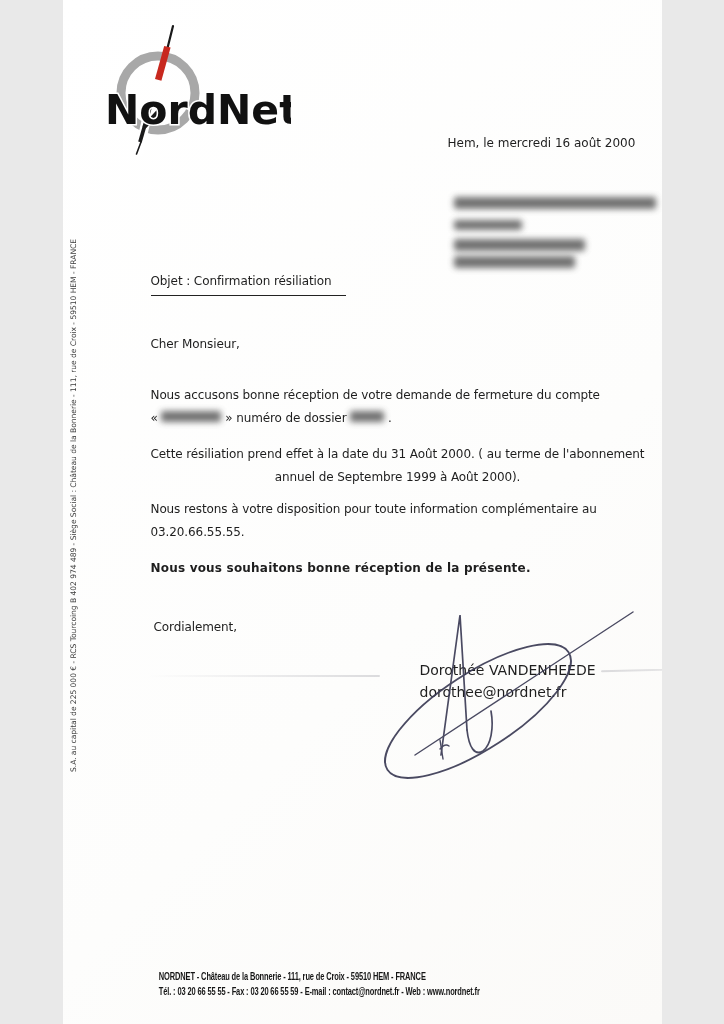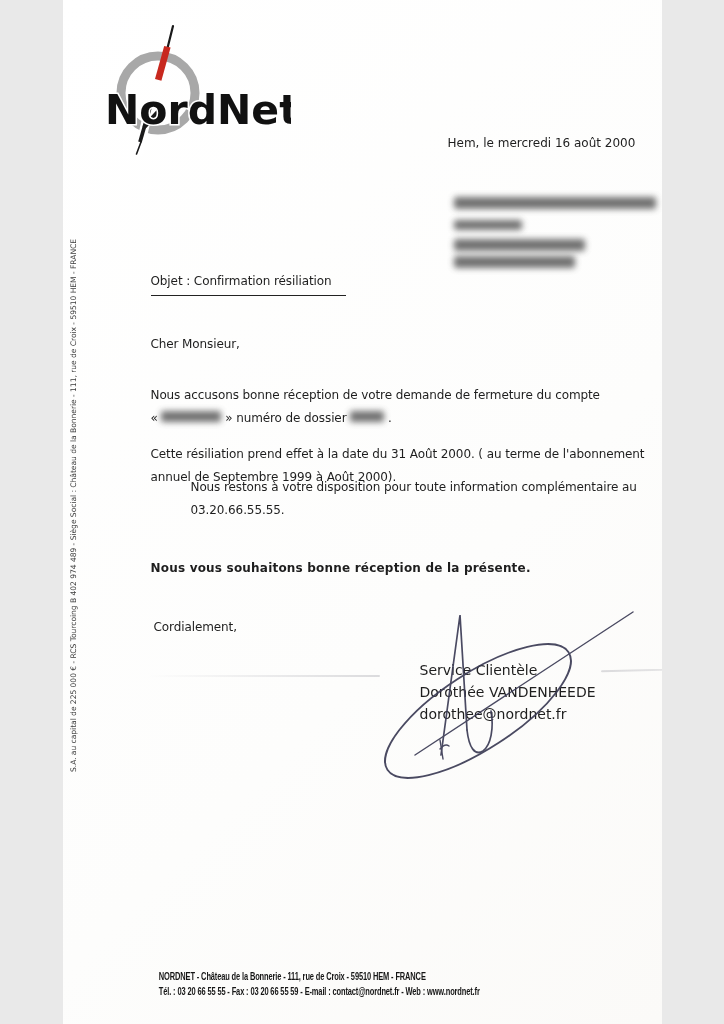--- a/index.html
+++ b/index.html
@@ -30,22 +30,22 @@
   .addr-l2{left:391px;top:220px;width:68px;height:10px;}
   .addr-l3{left:391px;top:239px;width:131px;height:12px;}
   .addr-l4{left:391px;top:256px;width:121px;height:12px;}
   .redact-inline{display:inline-block;background:#4a4a4a;opacity:.78;border-radius:2px;filter:blur(3px);height:11px;vertical-align:baseline;}
   .w60{width:60px;} .w34{width:34px;}
   
   .line{position:absolute;font-size:12px;line-height:23px;white-space:nowrap;letter-spacing:-0.1px;}
   .subject{left:88px;top:270px;border-bottom:1.6px solid #222;padding:0 14px 2px 0;}
   .salutation{left:88px;top:333px;}
   .p1{left:88px;top:384px;}
-  .p2{left:88px;top:443px;}
-  .p3{left:88px;top:476px;margin-left:40px;}
+  .p2{left:88px;top:443px;text-align:center;}
+  .p3{left:88px;top:498px;}
   .p4{left:88px;top:557px;font-weight:bold;letter-spacing:0.2px;}
   .closing{left:91px;top:616px;text-align:right;}
   .sig-text{position:absolute;left:357px;top:659px;font-size:14px;line-height:22px;}
   
   .sig-svg{position:absolute;left:300px;top:593px;width:424px;height:210px;pointer-events:none;}
   
   .artifact{position:absolute;height:2px;border-radius:1px;}
   .artifact-left{left:85px;top:675px;width:232px;background:linear-gradient(to right,rgba(140,140,150,0),rgba(140,140,150,0.30));}
   .artifact-right{left:538px;top:668px;width:170px;background:linear-gradient(to right,rgba(140,140,150,0.30),rgba(140,140,150,0.05));transform:rotate(-1.6deg);}
   
@@ -105,21 +105,20 @@
   <div class="line p3">
     <span>Nous restons à votre disposition pour toute information complémentaire au</span><br>
     <span>03.20.66.55.55.</span>
   </div>
 
   <div class="line p4">Nous vous souhaitons bonne réception de la présente.</div>
 
   <div class="line closing">Cordialement,</div>
 
   <div class="sig-text">
-    <div>Service Clientèle</div>
     <div>Dorothée VANDENHEEDE</div>
     <div>dorothee@nordnet.fr</div>
   </div>
 
   <svg class="sig-svg" viewBox="0 0 424 210" aria-hidden="true">
     <g fill="none" stroke="#3b3b55" stroke-width="1.7" stroke-linecap="round" opacity="0.92">
       <ellipse cx="115" cy="118" rx="108" ry="38" transform="rotate(-33 115 118)" stroke-width="1.8"></ellipse>
       <path d="M78,162 L97,22 L104,137"></path>
       <path d="M104,137 C106,155 112,163 120,158 C128,152 131,135 128,118"></path>
       <path d="M52,162 L270,19" stroke-width="1.4"></path>

